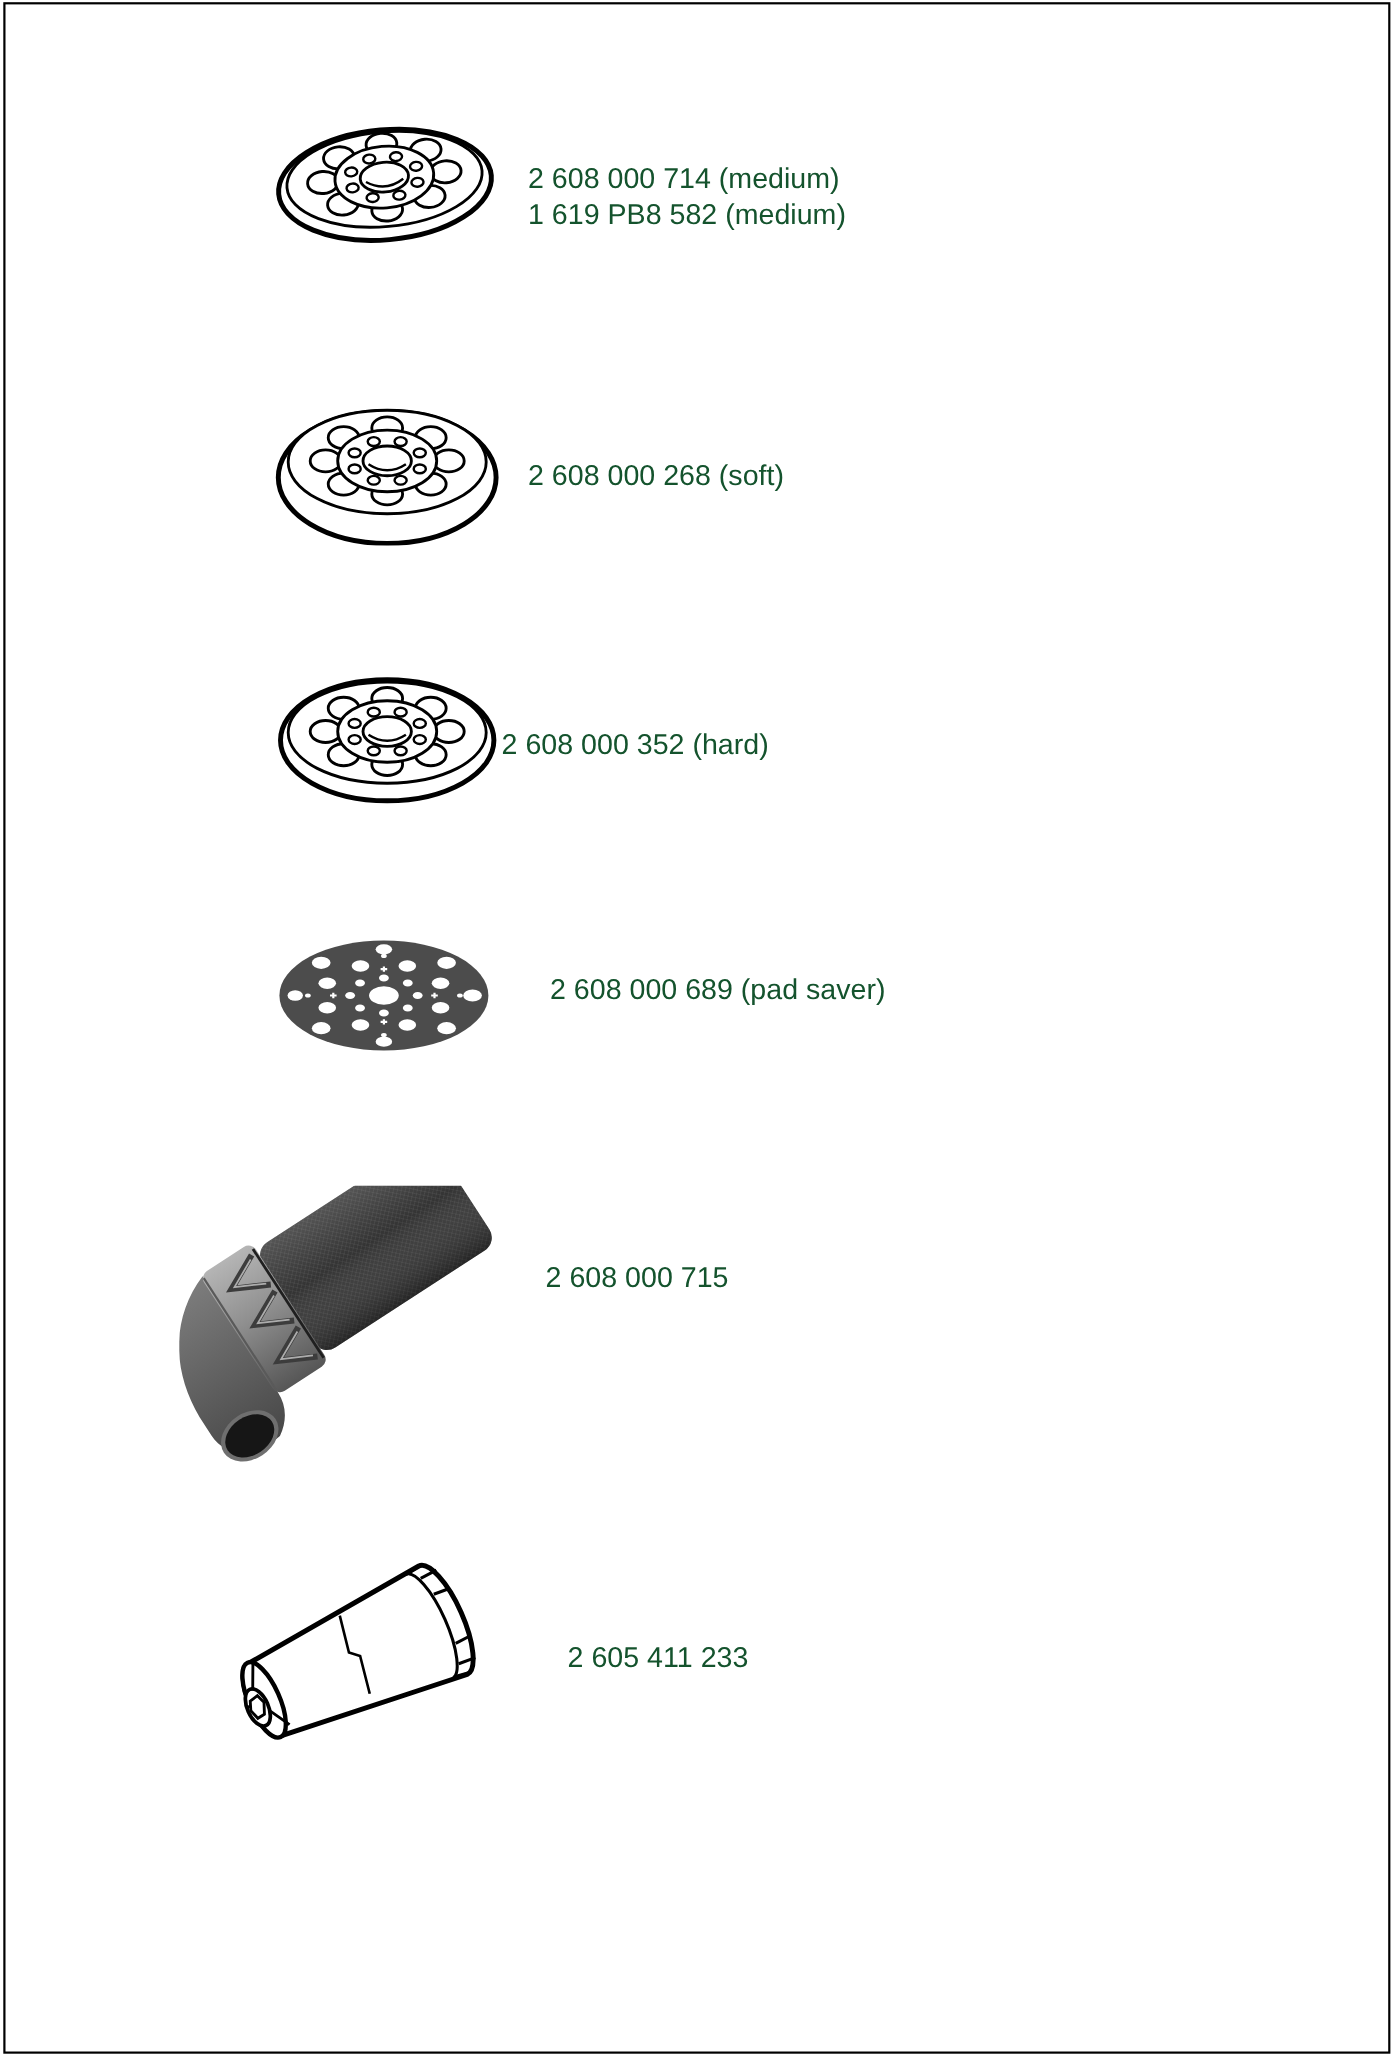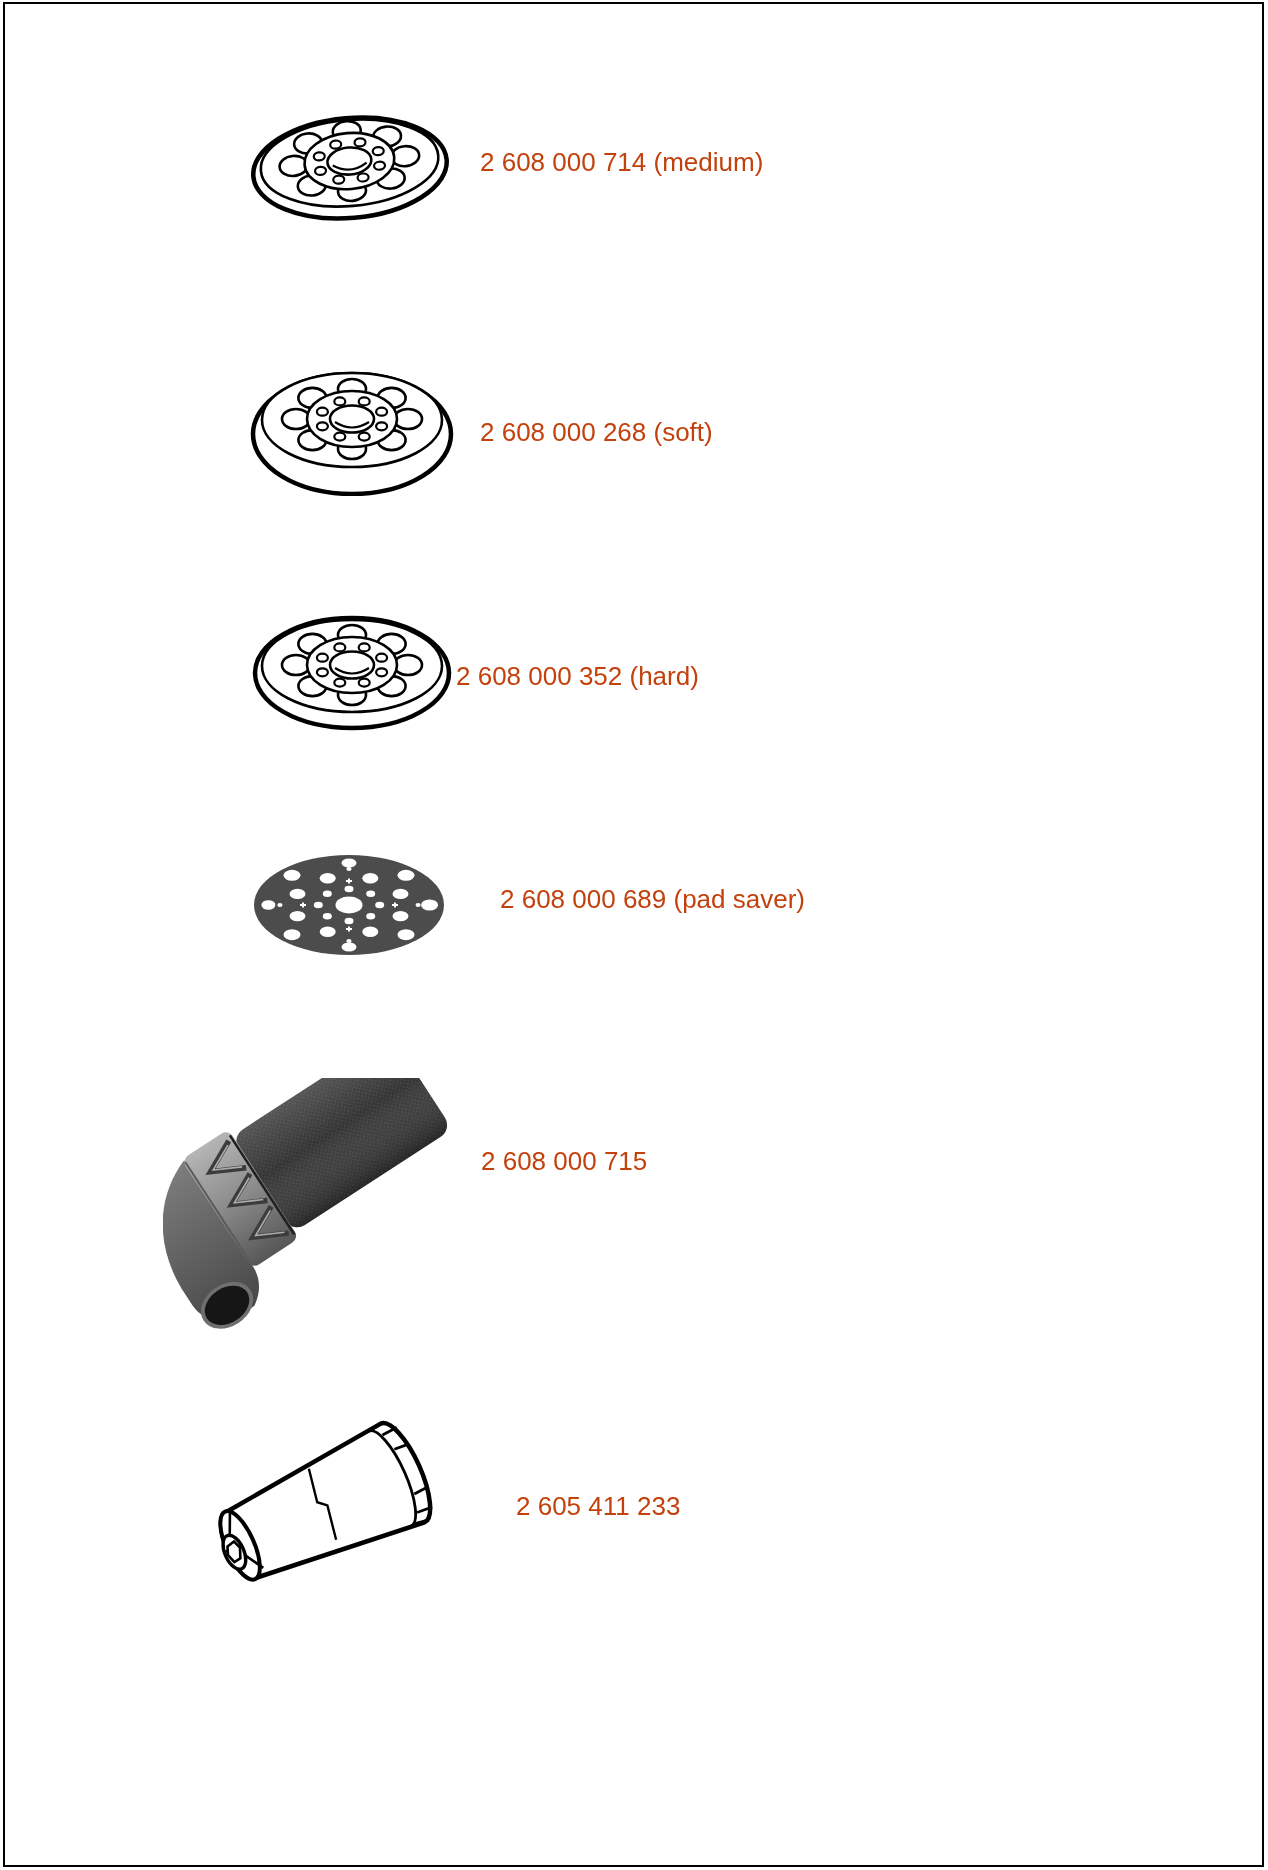--- a/index.html
+++ b/index.html
@@ -2,21 +2,21 @@
 <html><head>
 <meta charset="utf-8">
 <style>
   html,body{margin:0;padding:0;background:#ffffff;}
   body{width:1268px;height:1870px;position:relative;overflow:hidden;
        font-family:"Liberation Sans", sans-serif;color:#1a1a1a;}
   .page-frame{position:absolute;left:3px;top:2px;right:4px;bottom:3px;
               border:2px solid #000;background:#fff;}
   .item-ill{position:absolute;}
   .item-label{position:absolute;font-size:26px;line-height:33px;
-              color:#c2410c;letter-spacing:0px;white-space:nowrap;}
+              color:#14532d;letter-spacing:0px;white-space:nowrap;}
   svg{display:block;}
 </style>
 </head>
 <body>
 
 <div class="page-frame"></div>
 
 <div class="item-ill" style="left:248px;top:112px;">
   <svg width="204" height="112" viewBox="0 0 204 112">
     <g transform="rotate(-5 102 56)" fill="#fff" stroke="#000">
@@ -43,20 +43,21 @@
         <ellipse cx="114.2" cy="66.6" rx="5.5" ry="4"></ellipse>
         <ellipse cx="131.6" cy="56.3" rx="5.5" ry="4"></ellipse>
       </g>
       <ellipse cx="102" cy="49" rx="22" ry="13.5" stroke-width="2.6"></ellipse>
       <path d="M 85,52 Q 102,63 119,52" fill="none" stroke-width="2.2"></path>
     </g>
   </svg>
 </div>
 <div class="item-label" style="left:480px;top:146px;">
   <div>2 608 000 714 (medium)</div>
+  <div>1 619 PB8 582 (medium)</div>
 </div>
 
 <div class="item-ill" style="left:250px;top:368px;">
   <svg width="204" height="128" viewBox="0 0 204 128">
     <g fill="#fff" stroke="#000">
       <ellipse cx="102" cy="66" rx="99" ry="60" stroke-width="4.5"></ellipse>
       <ellipse cx="102" cy="52" rx="90" ry="47" stroke-width="2.6"></ellipse>
       <g stroke-width="2.6">
         <ellipse cx="102" cy="21" rx="14" ry="10"></ellipse>
         <ellipse cx="141.6" cy="29.9" rx="14" ry="10"></ellipse>
@@ -205,21 +206,21 @@
         <path d="M 144,138 L 112,154 L 144,170"></path>
       </g>
       <g stroke="#c9c9c9" stroke-width="1.6" fill="none" opacity="0.8">
         <path d="M 141,63 L 115,76 L 141,89"></path>
         <path d="M 141,102 L 115,115 L 141,128"></path>
         <path d="M 141,141 L 115,154 L 141,167"></path>
       </g>
     </g>
   </svg>
 </div>
-<div class="item-label" style="left:481px;top:1145px;">
+<div class="item-label" style="left:496px;top:1145px;">
   <div>2 608 000 715</div>
 </div>
 
 <div class="item-ill" style="left:175px;top:1412px;">
   <svg width="278" height="198" viewBox="0 0 278 198">
     <g transform="rotate(-24 140 100)" fill="#ffffff" stroke="#000000">
       <path d="M 58,64 L 236,46 A 18,54 0 0 1 236,154 L 58,136 A 13.5,36 0 0 1 58,64 Z" stroke-width="4.5" stroke-linejoin="round"></path>
       <path d="M 222,48 A 16,52 0 0 1 222,152" fill="none" stroke-width="2.8"></path>
       <g stroke-width="2.8" fill="none">
         <path d="M 224,48 L 238,46"></path>

